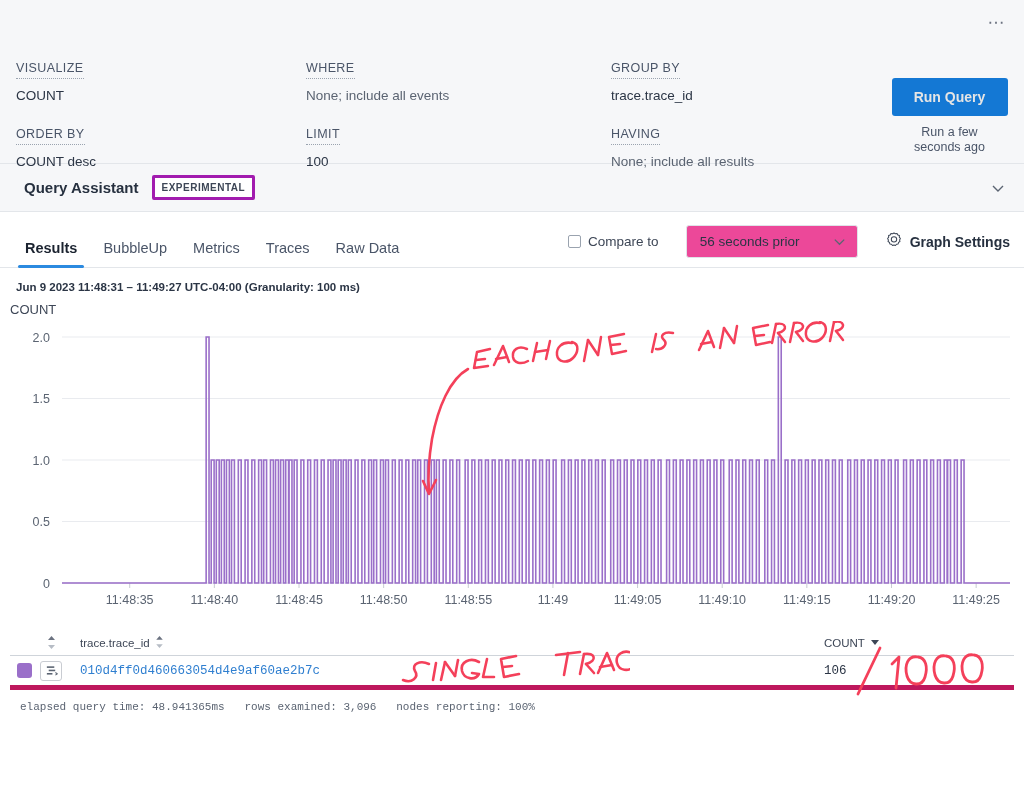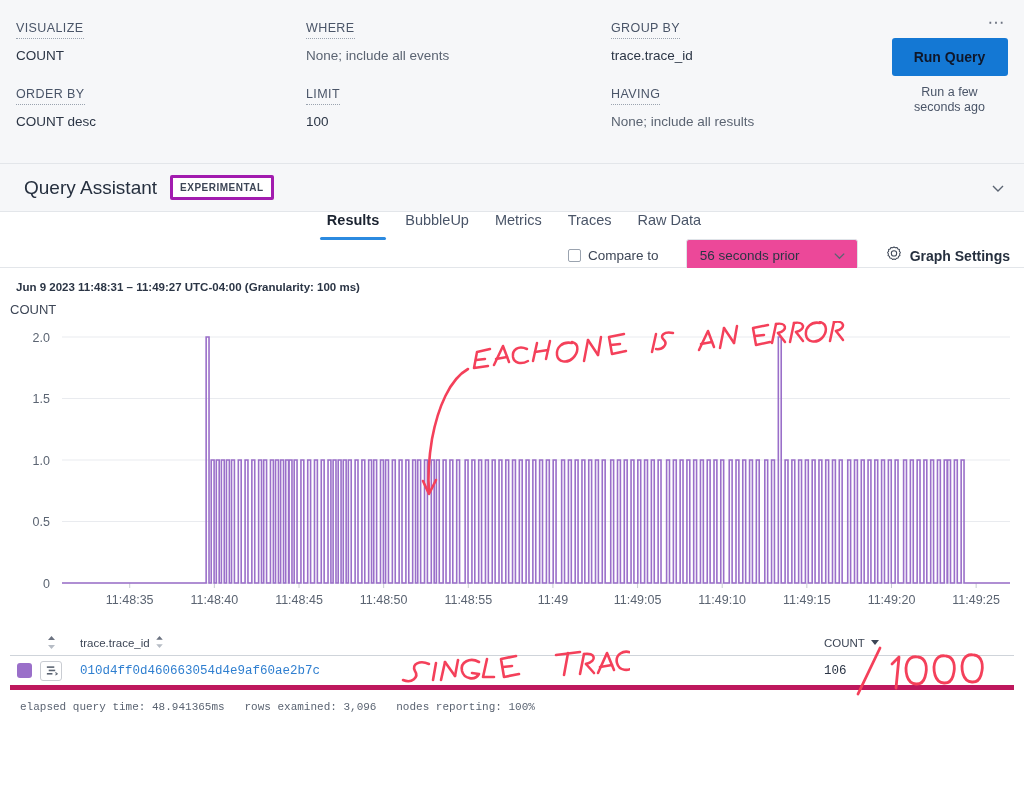--- a/index.html
+++ b/index.html
@@ -17,20 +17,21 @@
     background: #f6f7f9;
     border-bottom: 1px solid #e3e6ea;
     padding: 18px 16px 12px 16px;
     position: relative;
     height: 164px;
   }
   .qb-grid {
     display: grid;
     grid-template-columns: 290px 305px 280px 1fr;
     row-gap: 20px;
+    margin-top: 40px;
   }
   .qb-cell { padding-right: 10px; }
   .qb-label {
     font-size: 12.5px;
     letter-spacing: .4px;
     color: #4a5568;
     font-weight: 400;
     border-bottom: 1px dotted #9aa3af;
     display: inline-block;
     padding-bottom: 3px;
@@ -47,21 +48,21 @@
   .run-col {
     grid-row: 1 / span 2;
     grid-column: 4;
     display: flex;
     flex-direction: column;
     align-items: center;
     padding-top: 20px;
   }
   .run-btn {
     background: #1478d4;
-    color: #0f172a;
+    color: #e5e5e5;
     border: none;
     border-radius: 3px;
     font-size: 14px;
     font-weight: bold;
     padding: 11px 20px;
     cursor: pointer;
     font-family: inherit;
     min-width: 116px;
   }
   .run-note {
@@ -83,43 +84,42 @@
 
   
   .qa {
     background: #f6f7f9;
     border-bottom: 1px solid #e3e6ea;
     height: 48px;
     display: flex;
     align-items: center;
     padding: 0 18px 0 24px;
   }
-  .qa-title { font-size: 19px; font-weight: normal; color: #26303f; }
+  .qa-title { font-size: 15px; font-weight: bold; color: #26303f; }
   .qa-badge {
     margin-left: 13px;
     background: #ffffff;
     border: 3px solid #a21caf;
     border-radius: 2px;
     font-size: 10px;
     letter-spacing: .5px;
     color: #3d4656;
     padding: 4px 7px;
     font-weight: 600;
   }
   .qa-chevron { margin-left: auto; color: #5b6472; cursor: pointer; display:flex; }
 
   
   .tabs-row {
     display: flex;
-    align-items: center;
+    align-items: flex-end;
     height: 56px;
     padding: 0 8px 0 12px;
     border-bottom: 1px solid #e3e6ea;
     background: #fff;
-    flex-direction: column;
   }
   .tabs { display: flex; align-items: flex-end; height: 100%; }
   .tab {
     font-size: 14.5px;
     color: #4a5568;
     padding: 0 13px 11px 13px;
     cursor: pointer;
     font-weight: 400;
     position: relative;
   }

